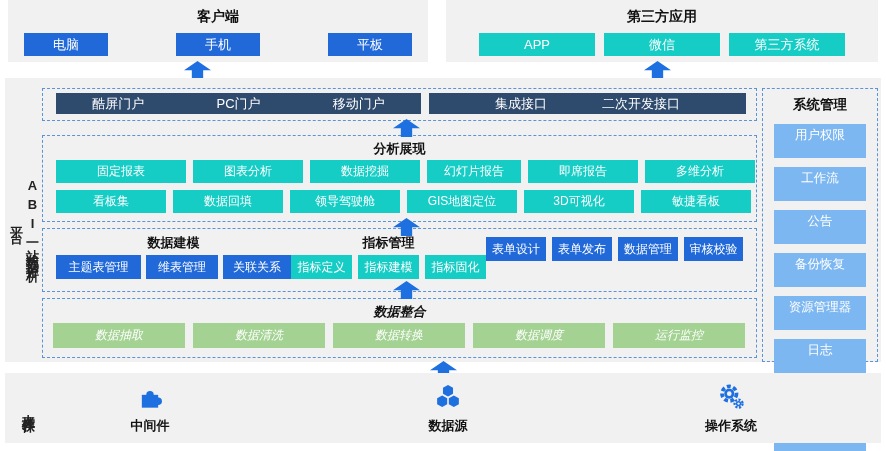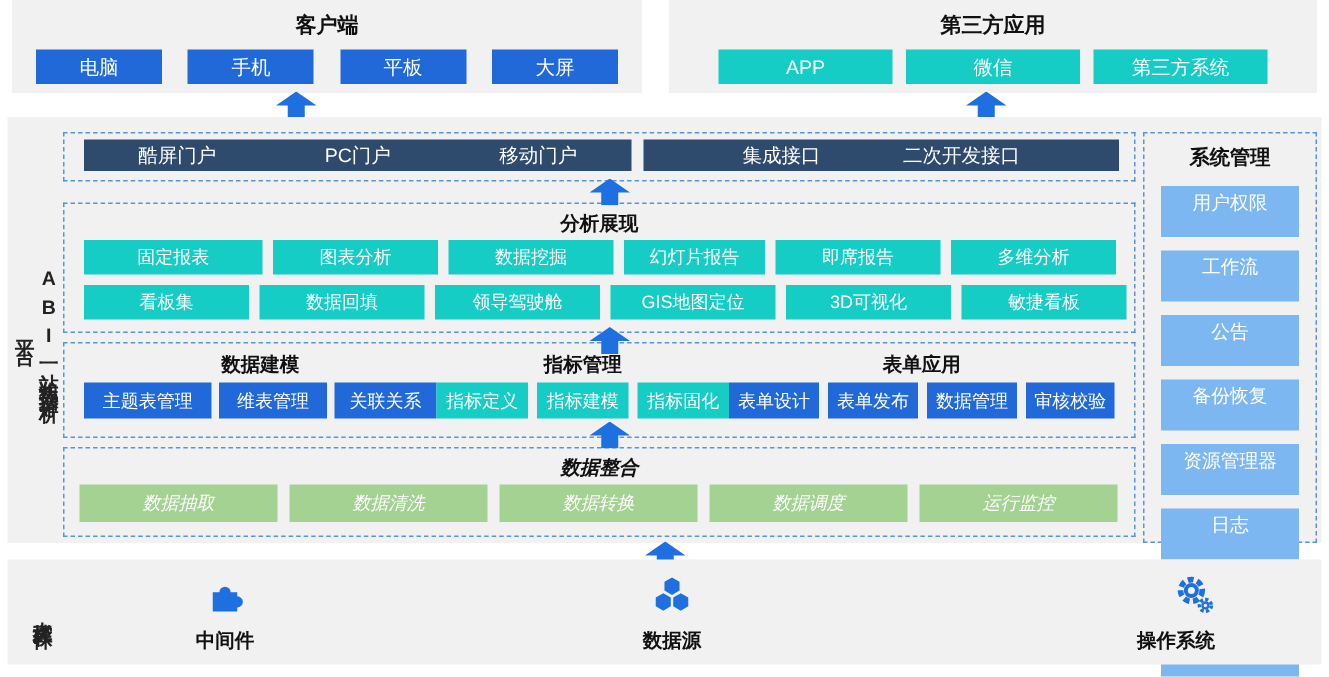--- a/index.html
+++ b/index.html
@@ -33,21 +33,20 @@
 </style>
 </head>
 <body>
 
 <div class="band" id="band-top-left">
   <div class="band-title">客户端</div>
   <div class="chip-row">
     <div class="chip blue">电脑</div>
     <div class="chip blue">手机</div>
     <div class="chip blue">平板</div>
-    <div class="chip blue">大屏</div>
   </div>
 </div>
 
 <div class="band" id="band-top-right">
   <div class="band-title">第三方应用</div>
   <div class="chip-row" style="padding-left:33px;padding-right:33px;">
     <div class="chip teal">APP</div>
     <div class="chip teal">微信</div>
     <div class="chip teal">第三方系统</div>
   </div>
@@ -73,21 +72,21 @@
     </div>
     <div class="navybar" style="left:386px;top:4px;width:317px;justify-content:center;gap:55px;">
       <span>集成接口</span>
       <span>二次开发接口</span>
     </div>
   </div>
 
   <div class="dashed" style="left:37px;top:57px;width:713px;height:85px;">
     <div class="sec-title" style="margin-top:4px;">分析展现</div>
     <div style="position:absolute;left:13px;top:24px;display:flex;gap:7px;">
-      <div class="tealbox" style="width:119px;">固定报表</div>
+      <div class="tealbox" style="width:130px;">固定报表</div>
       <div class="tealbox" style="width:110px;">图表分析</div>
       <div class="tealbox" style="width:110px;">数据挖掘</div>
       <div class="tealbox" style="width:94px;">幻灯片报告</div>
       <div class="tealbox" style="width:110px;">即席报告</div>
       <div class="tealbox" style="width:110px;">多维分析</div>
     </div>
     <div style="position:absolute;left:13px;top:54px;display:flex;gap:7px;">
       <div class="tealbox" style="width:110px;">看板集</div>
       <div class="tealbox" style="width:110px;">数据回填</div>
       <div class="tealbox" style="width:110px;">领导驾驶舱</div>
@@ -109,21 +108,20 @@
       </div>
       <div class="grp" style="width:195px;">
         <div class="sec-title">指标管理</div>
         <div class="boxes" style="gap:6px;">
           <div class="tealbox2" style="width:61px;">指标定义</div>
           <div class="tealbox2" style="width:61px;">指标建模</div>
           <div class="tealbox2" style="width:61px;">指标固化</div>
         </div>
       </div>
       <div class="grp" style="width:257px;">
-        <div class="sec-title">表单应用</div>
         <div class="boxes" style="gap:6px;">
           <div class="bluebox" style="width:60px;">表单设计</div>
           <div class="bluebox" style="width:60px;">表单发布</div>
           <div class="bluebox" style="width:60px;">数据管理</div>
           <div class="bluebox" style="width:59px;">审核校验</div>
         </div>
       </div>
     </div>
   </div>
 
@@ -177,21 +175,21 @@
     <svg width="28" height="28" viewBox="0 0 24 24">
       <g fill="#1e6fe0">
         <polygon points="12,2.5 16.3,5 16.3,10 12,12.5 7.7,10 7.7,5"></polygon>
         <polygon points="7,11.5 11.3,14 11.3,19 7,21.5 2.7,19 2.7,14"></polygon>
         <polygon points="17,11.5 21.3,14 21.3,19 17,21.5 12.7,19 12.7,14"></polygon>
       </g>
     </svg>
     <div class="lbl">数据源</div>
   </div>
 
-  <div class="support-item" style="left:695px;text-align:right;">
+  <div class="support-item" style="left:671px;">
     <svg width="28" height="28" viewBox="0 0 24 24">
       <circle cx="10.5" cy="10" r="6.2" fill="none" stroke="#1e6fe0" stroke-width="3.2" stroke-dasharray="3.3 2.1"></circle>
       <circle cx="10.5" cy="10" r="4.3" fill="#1e6fe0"></circle>
       <circle cx="10.5" cy="10" r="2" fill="#f1f1f2"></circle>
       <circle cx="18.5" cy="18.5" r="3.4" fill="none" stroke="#1e6fe0" stroke-width="2" stroke-dasharray="1.8 1.3"></circle>
       <circle cx="18.5" cy="18.5" r="2.3" fill="#1e6fe0"></circle>
       <circle cx="18.5" cy="18.5" r="1" fill="#f1f1f2"></circle>
     </svg>
     <div class="lbl">操作系统</div>
   </div>

